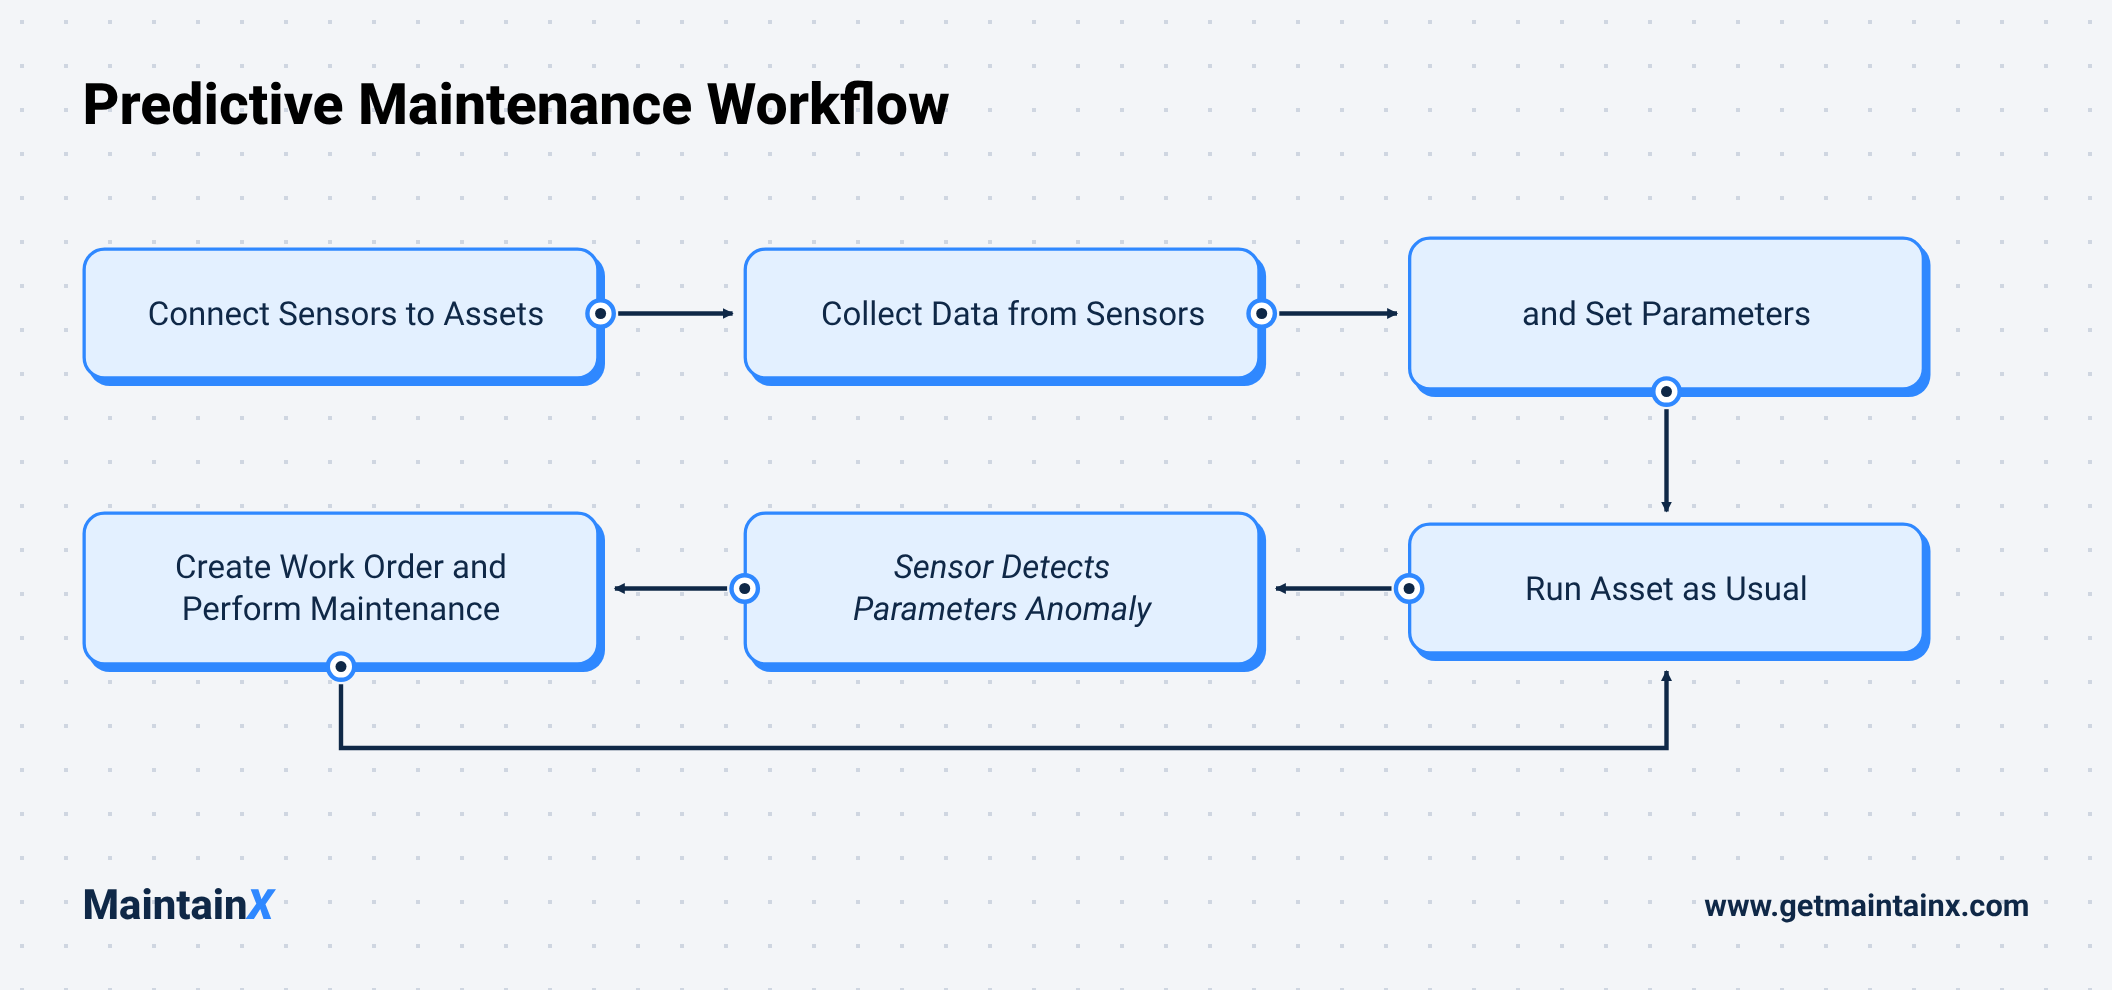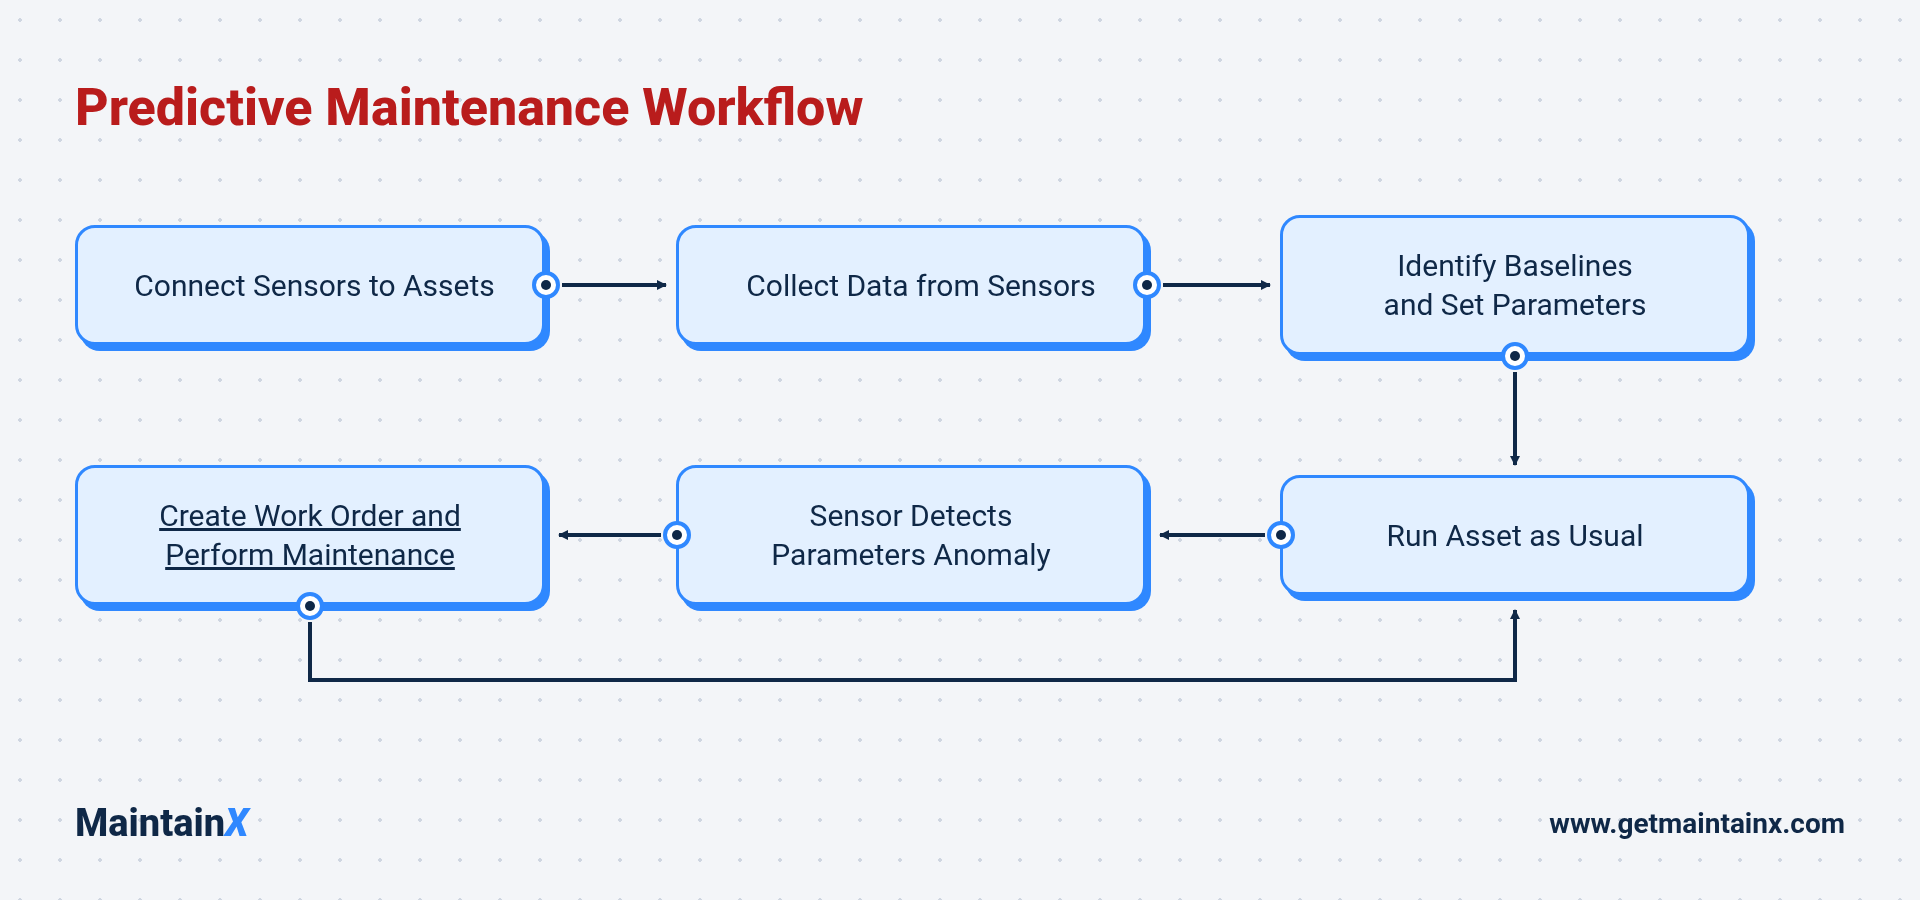--- a/index.html
+++ b/index.html
@@ -17,22 +17,21 @@
     background-image: radial-gradient(circle, #cfd6e1 2px, transparent 2px);
     background-size: 40px 40px;
     background-position: 40px 40px;
   }
   .title {
     position: absolute;
     top: 65px;
     left: 75px;
     font-size: 52px;
     font-weight: 800;
-    color: #b91c1c;
-    margin-top: 12px;
+    color: #000000;
   }
   .box {
     position: absolute;
     background: #e3f0ff;
     border: 3px solid #2f88ff;
     border-radius: 20px;
     display: flex;
     align-items: center;
     justify-content: center;
     text-align: center;
@@ -107,40 +106,39 @@
 </div>
 <div class="connector-dot" style="left:532px; top:271px;"></div>
 
 <div class="box" style="left:676px; top:225px; width:470px; height:120px;padding-left:48px;">
   <span>Collect Data from Sensors</span>
 </div>
 <div class="connector-dot" style="left:1133px; top:271px;"></div>
 
 <div class="box" style="left:1280px; top:215px; width:470px; height:140px;">
   <div>
-    <div>Identify Baselines</div>
     <div>and Set Parameters</div>
   </div>
 </div>
 <div class="connector-dot" style="left:1501px; top:342px;"></div>
 
 <div class="box" style="left:1280px; top:475px; width:470px; height:120px;">
   <span>Run Asset as Usual</span>
 </div>
 <div class="connector-dot" style="left:1267px; top:521px;"></div>
 
-<div class="box" style="left:676px; top:465px; width:470px; height:140px;">
+<div class="box" style="left:676px; top:465px; width:470px; height:140px;font-style:italic;">
   <div>
     <div>Sensor Detects</div>
     <div>Parameters Anomaly</div>
   </div>
 </div>
 <div class="connector-dot" style="left:663px; top:521px;"></div>
 
-<div class="box" style="left:75px; top:465px; width:470px; height:140px;text-decoration:underline;">
+<div class="box" style="left:75px; top:465px; width:470px; height:140px;">
   <div>
     <div>Create Work Order and</div>
     <div>Perform Maintenance</div>
   </div>
 </div>
 <div class="connector-dot" style="left:296px; top:592px;"></div>
 
 <svg class="arrows">
   <defs>
     <marker id="ah" markerWidth="12" markerHeight="12" refX="9" refY="5" orient="auto" markerUnits="userSpaceOnUse">

